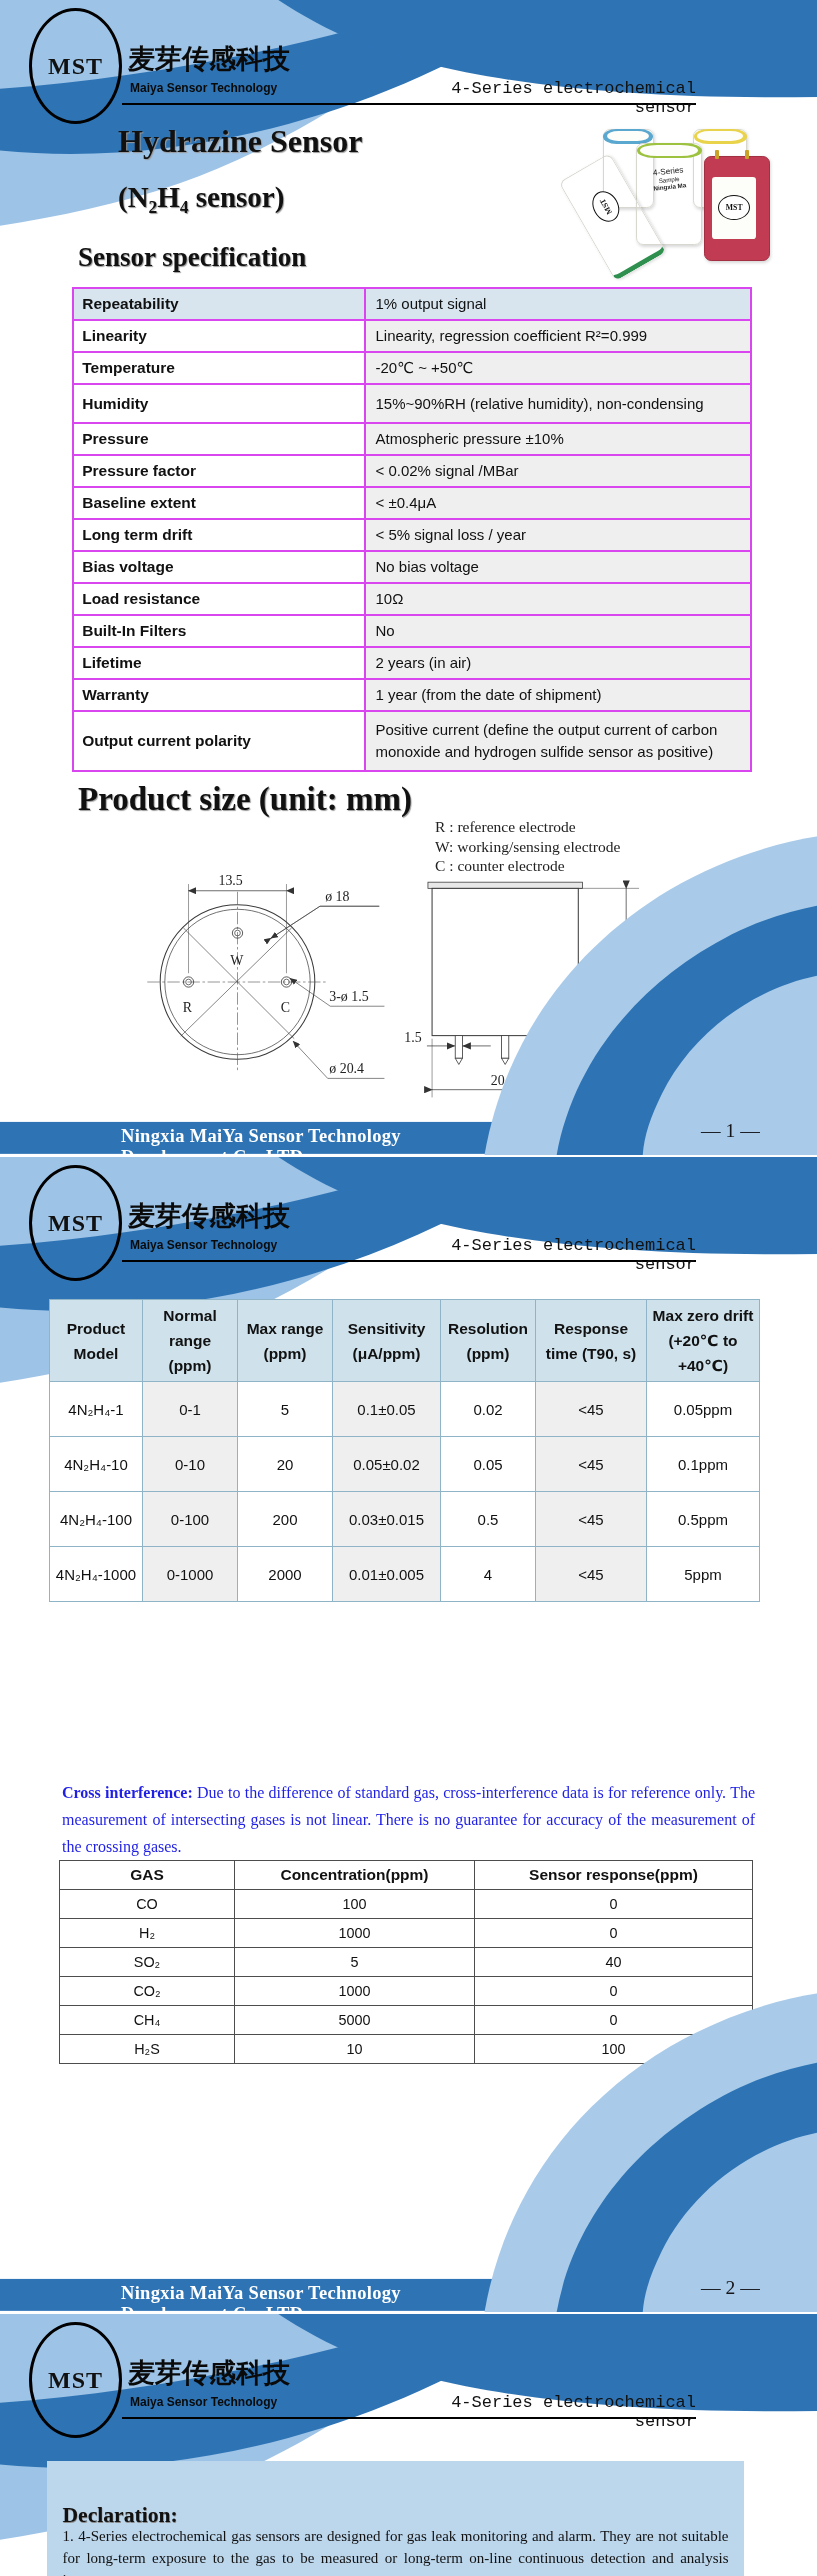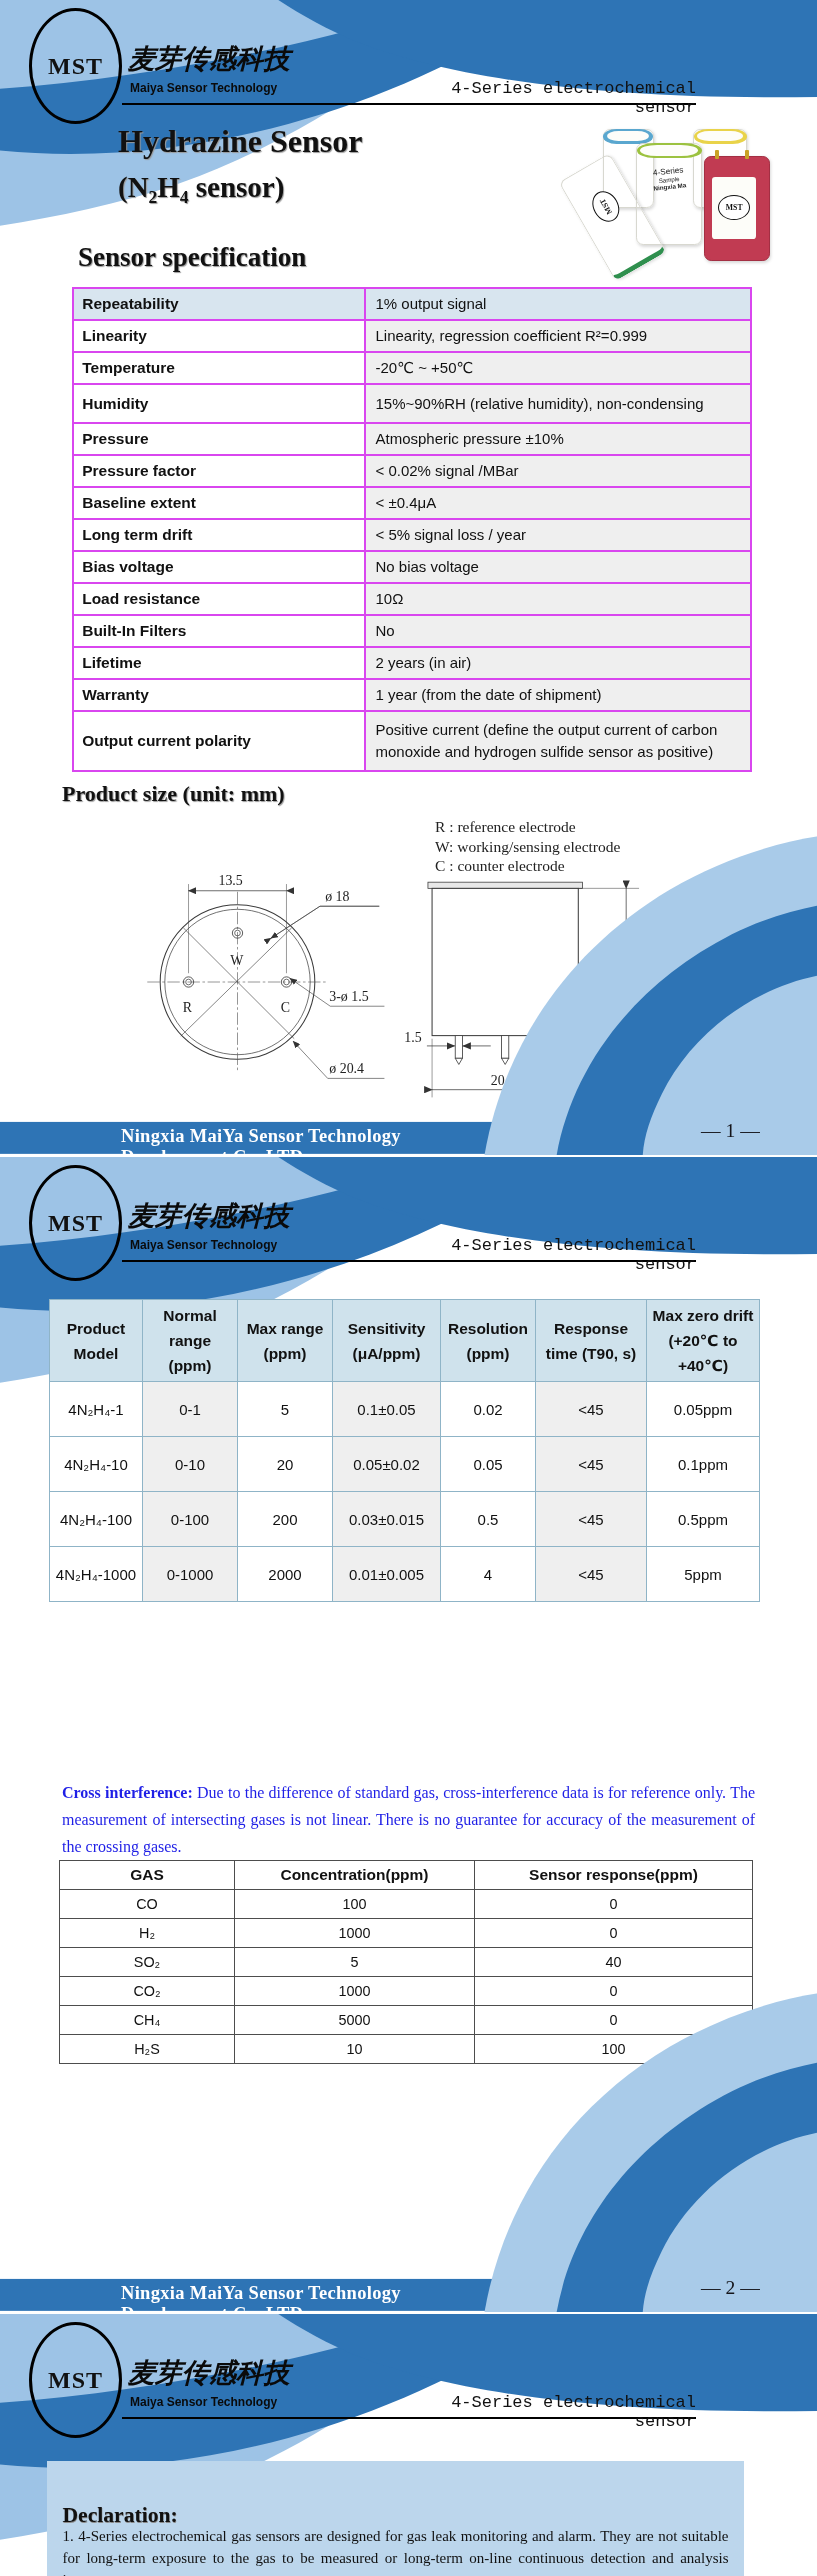--- a/index.html
+++ b/index.html
@@ -7,39 +7,39 @@
   .page{position:relative;width:818px;height:1155px;background:#fff;overflow:hidden;margin-bottom:2.1px;}
   .page:last-child{margin-bottom:0;}
 
   
   .hdr{position:absolute;top:0;left:0;width:818px;height:232px;}
   .hdr svg{position:absolute;top:0;left:0;}
   .logo-ellipse{position:absolute;left:29px;top:8.2px;width:87px;height:110px;border:3.6px solid #000;
     border-radius:50%;display:flex;align-items:center;justify-content:center;
     font-family:"Liberation Serif","DejaVu Serif",serif;font-weight:bold;font-size:24px;letter-spacing:1px;}
   .brand-cn{position:absolute;left:128px;top:41px;font-family:"Liberation Sans","DejaVu Sans",sans-serif;
-    font-weight:bold;font-size:27px;color:#0a0a0a;font-style:italic;}
+    font-weight:bold;font-size:27px;color:#0a0a0a;}
   .brand-en{position:absolute;left:130px;top:81px;font-family:"Liberation Sans","DejaVu Sans",sans-serif;
     font-weight:bold;font-size:12px;color:#0a0a0a;}
   .hdr-line{position:absolute;left:122px;top:103px;width:574px;height:1.5px;background:#000;}
   .hdr-series{position:absolute;left:412px;top:79px;width:284px;text-align:right;
     font-family:Liberation Mono, monospace;font-size:17px;color:#111;}
 
   
   .ftr{position:absolute;left:0;bottom:0;width:818px;height:361px;}
   .ftr svg{position:absolute;bottom:0;left:0;}
   .ftr-company{position:absolute;left:121px;top:332px;width:371px;font-weight:bold;font-size:18.5px;
     color:#fff;letter-spacing:0.3px;}
   .ftr-page{position:absolute;left:701px;top:326px;font-size:19.6px;color:#15151a;}
 
   
   .p1-title{position:absolute;left:118px;top:123px;font-size:32px;font-weight:bold;text-shadow:1px 1px 1px #9a9a9a;}
-  .p1-subtitle{position:absolute;left:118px;top:171px;font-size:29px;font-weight:bold;text-shadow:1px 1px 1px #9a9a9a;}
+  .p1-subtitle{position:absolute;left:118px;top:181px;font-size:29px;font-weight:bold;text-shadow:1px 1px 1px #9a9a9a;}
   .p1-spec-h{position:absolute;left:78px;top:242px;font-size:27px;font-weight:bold;text-shadow:1px 1px 1px #9a9a9a;}
-  .p1-size-h{position:absolute;left:62px;top:781px;font-size:22px;font-weight:bold;text-shadow:1px 1px 1px #9a9a9a;}
+  .p1-size-h{position:absolute;left:78px;top:781px;font-size:33px;font-weight:bold;text-shadow:1px 1px 1px #9a9a9a;}
 
   table{border-collapse:collapse;table-layout:fixed;}
   .spec{position:absolute;left:72px;top:287px;width:680px;font-family:"Liberation Sans","DejaVu Sans",sans-serif;}
   .spec td{border:2px solid #d946ef;vertical-align:middle;}
   .spec td.lab{width:281px;font-weight:bold;font-size:15.5px;padding-left:8.2px;background:#fff;}
   .spec td.val{font-size:15px;padding-left:9.3px;padding-right:7.2px;background:#EFEFEF;line-height:1.45;}
   .spec tr{height:32px;}
   .spec tr.rf td{background:#D8E5EF;}
   .spec tr.rh{height:39px;}
   .spec tr.ro{height:60px;}

